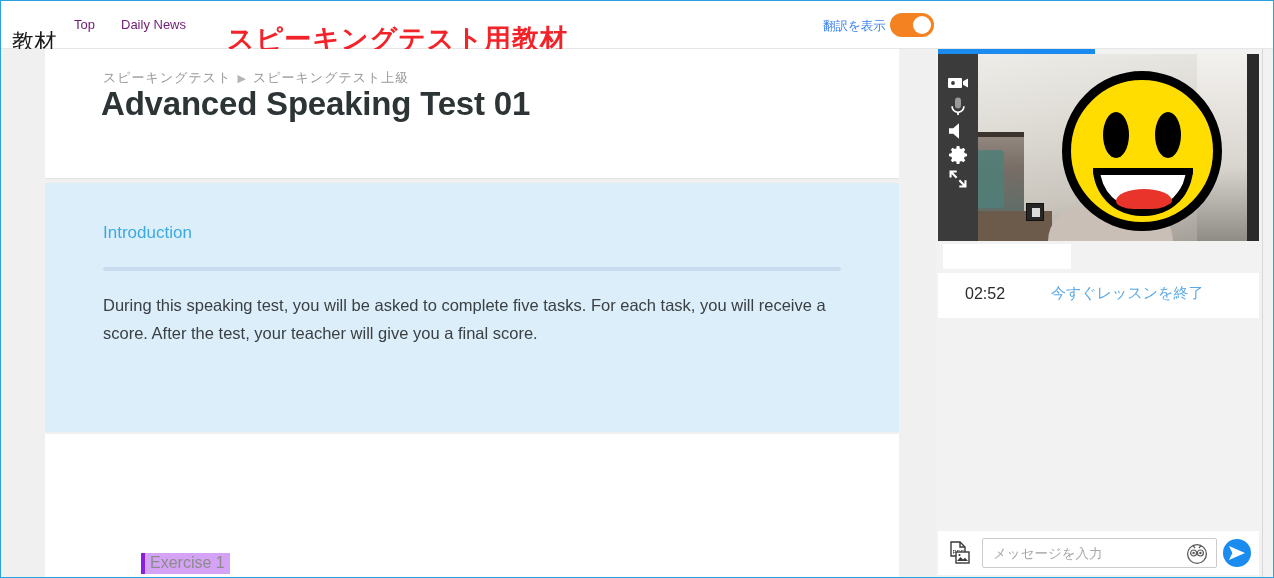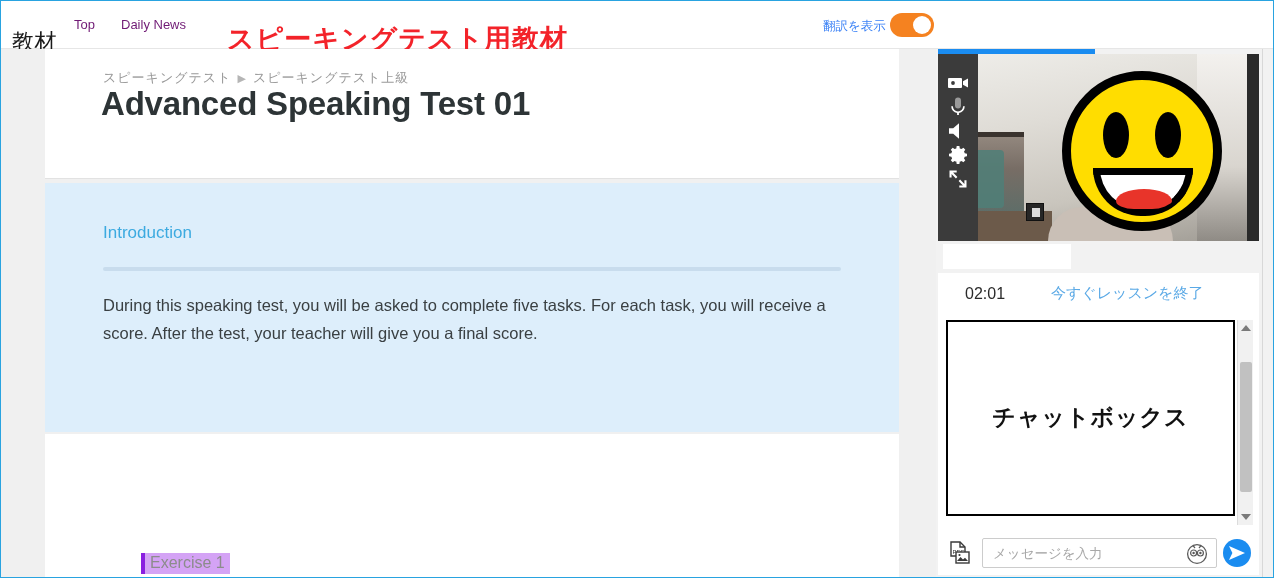--- a/index.html
+++ b/index.html
@@ -548,34 +548,24 @@
           <div class="tongue"></div>
         </div>
       </div>
     </div>
 
     <div id="video-strip">
       <div id="video-strip-inner"></div>
     </div>
 
     <div id="timer-row">
-      <div id="timer">02:01</div>
+      <div id="timer">02:52</div>
       <div id="end-lesson">今すぐレッスンを終了</div>
     </div>
 
-    <div id="chatbox-wrap">
-      <div id="chatbox">
-        <div id="chatbox-label">チャットボックス</div>
-      </div>
-      <div id="chat-scrollbar">
-        <div class="sb-arrow up"></div>
-        <div id="sb-thumb"></div>
-        <div class="sb-arrow down"></div>
-      </div>
-    </div>
 
     <div id="composer">
       <div id="attach-icon">
         <svg viewBox="0 0 26 26" width="26" height="26">
           <path d="M3 1h9l5 5v9H3z" fill="#fff" stroke="#3a3a3a" stroke-width="1.4"></path>
           <path d="M12 1v5h5" fill="none" stroke="#3a3a3a" stroke-width="1.4"></path>
           <text x="4.5" y="13" font-size="6" font-family="Liberation Sans, sans-serif" fill="#3a3a3a">PDF</text>
           <rect x="8" y="11" width="13" height="11" fill="#fff" stroke="#3a3a3a" stroke-width="1.4"></rect>
           <path d="M9 20l3.5-4 2.5 2.6 2-1.8 3 3.2z" fill="#3a3a3a"></path>
           <circle cx="11.5" cy="14" r="1.1" fill="#3a3a3a"></circle>

